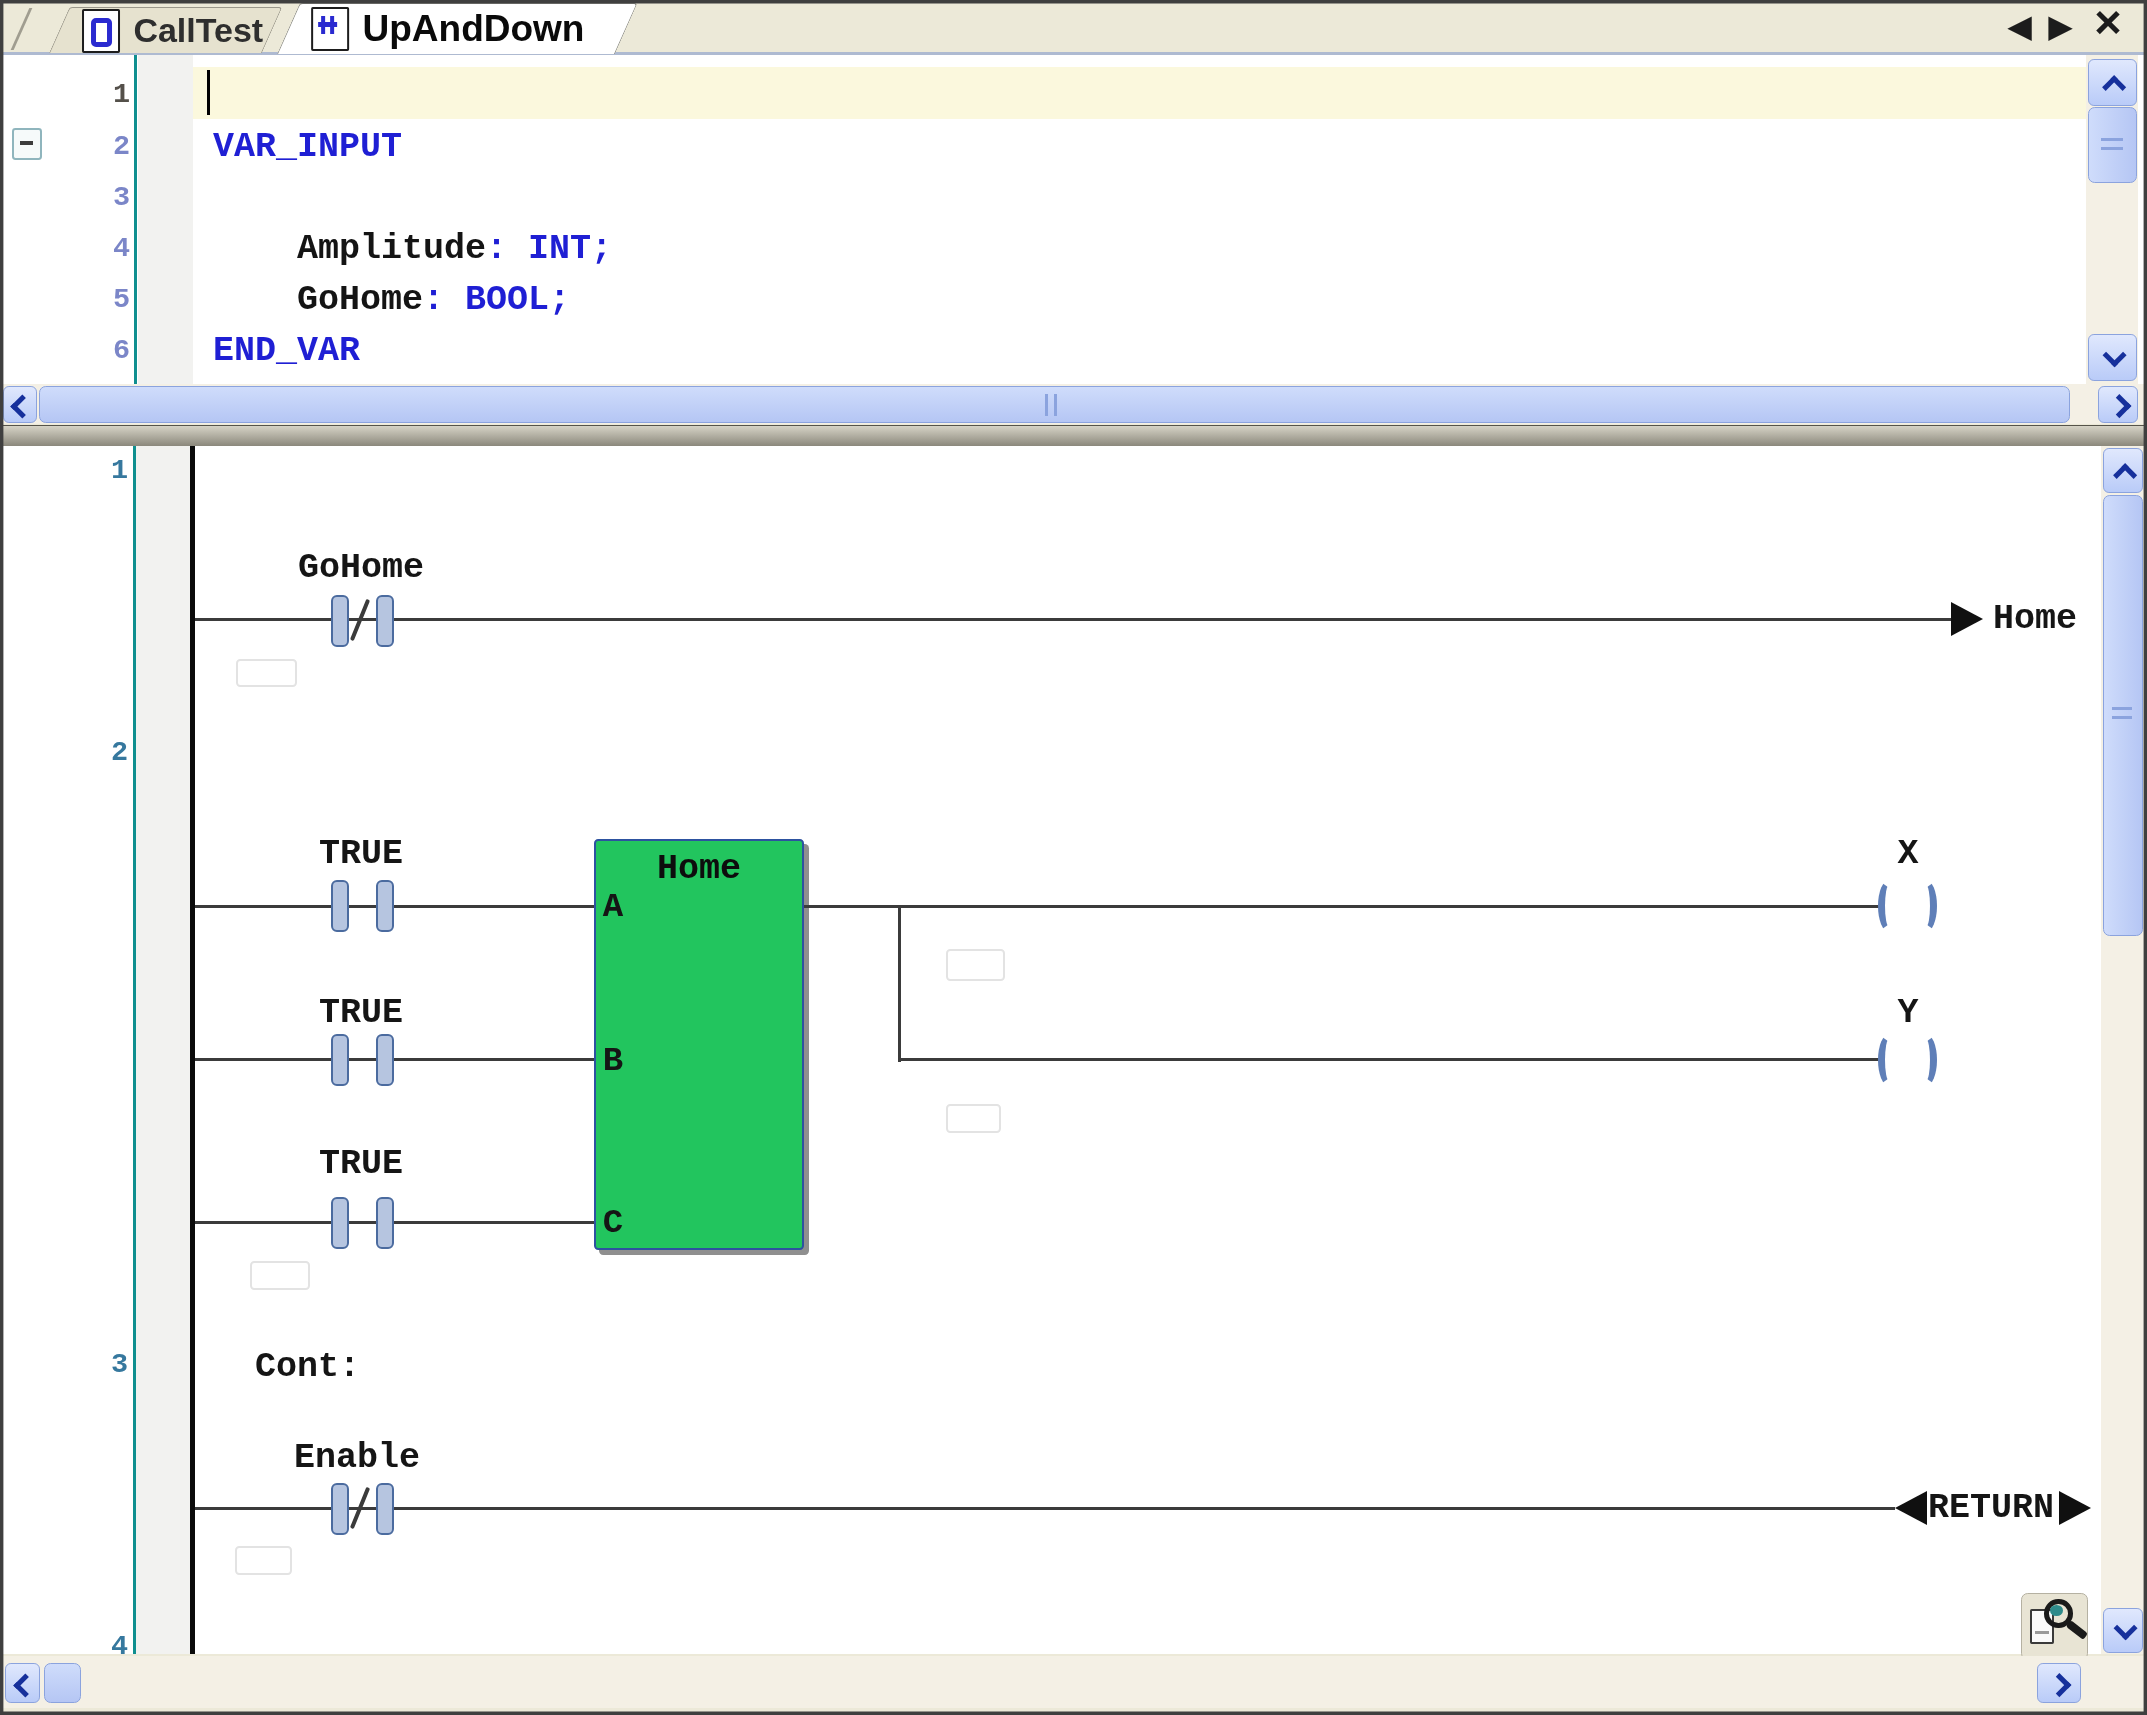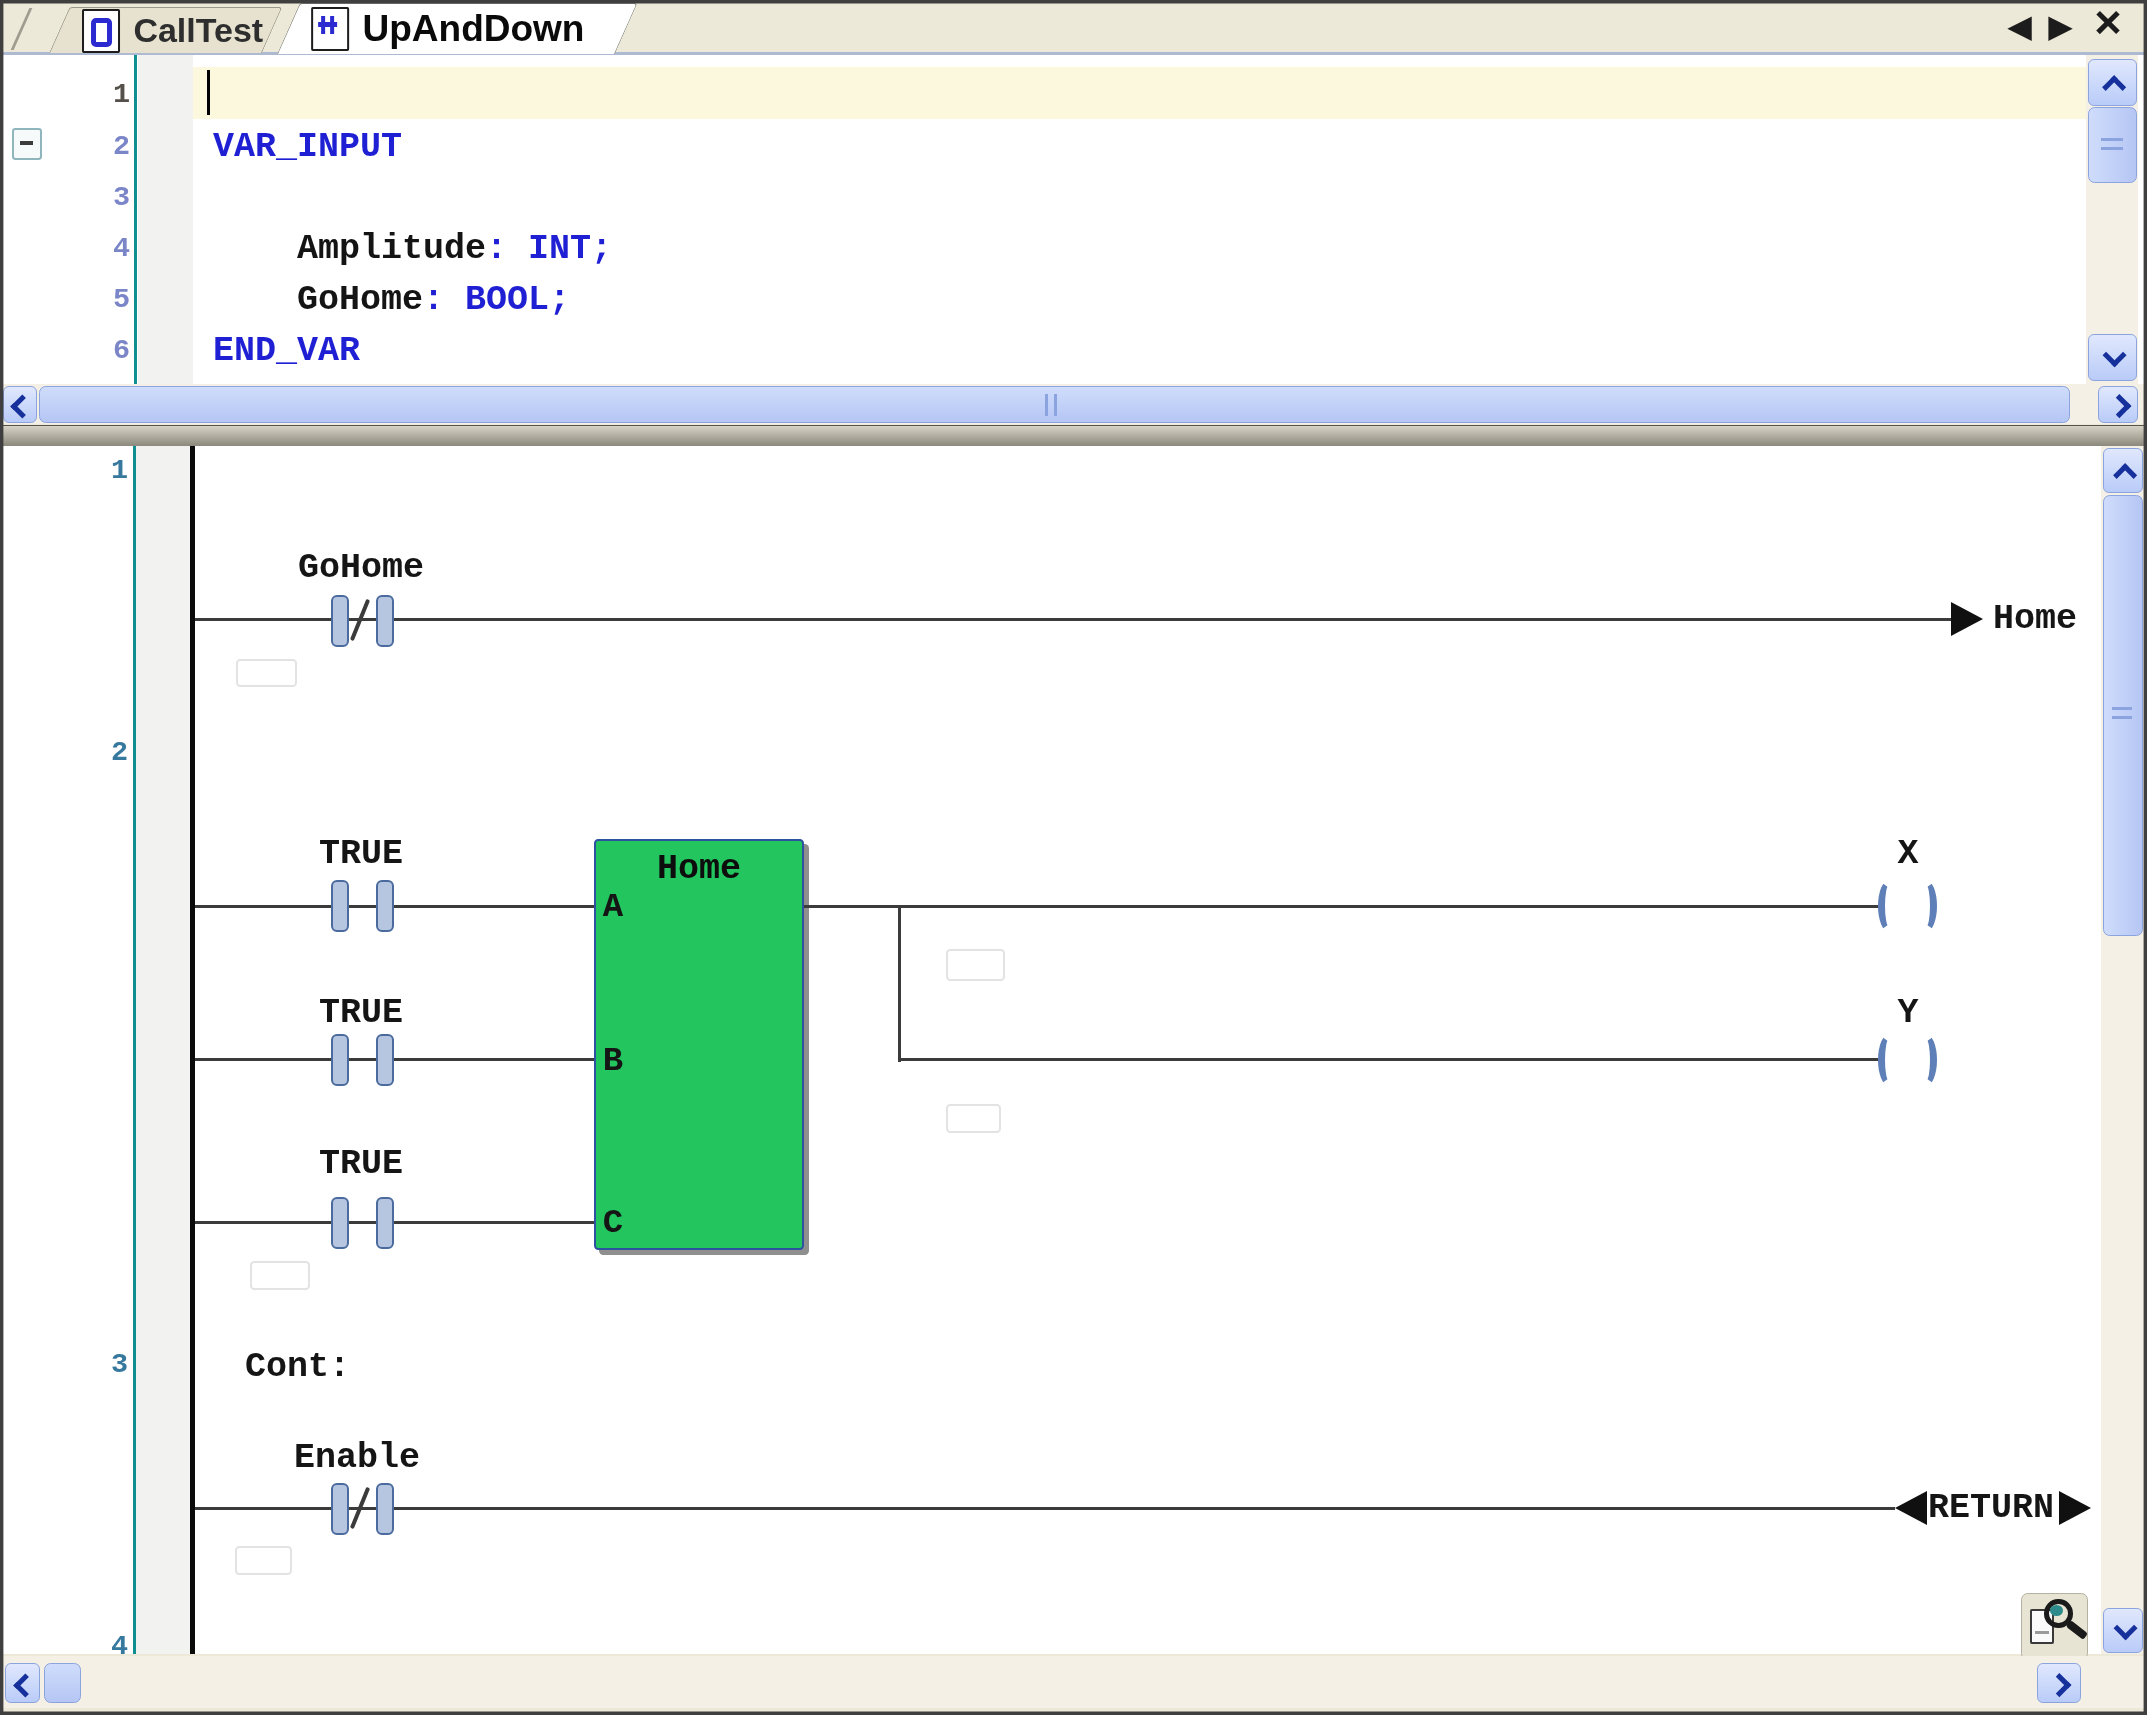--- a/index.html
+++ b/index.html
@@ -196,21 +196,21 @@
   <div class="abs phbox" style="left:250px;top:1261px;width:60px;height:29px;"></div>
 
   <div class="abs mono lbl ctr" style="left:1908px;top:836px;">X</div>
   <div class="abs paren-l" style="left:1878px;top:880px;"></div>
   <div class="abs paren-r" style="left:1915px;top:880px;"></div>
 
   <div class="abs mono lbl ctr" style="left:1908px;top:995px;">Y</div>
   <div class="abs paren-l" style="left:1878px;top:1034px;"></div>
   <div class="abs paren-r" style="left:1915px;top:1034px;"></div>
 
-  <div class="abs mono lbl" style="left:245px;top:1349px;">Cont:</div>
+  <div class="abs mono lbl" style="left:255px;top:1349px;">Cont:</div>
   <div class="abs mono lbl ctr" style="left:357px;top:1440px;">Enable</div>
   <div class="abs hline" style="left:195px;top:1507px;width:1700px;"></div>
   <div class="abs cbar" style="left:331px;top:1483px;"></div>
   <div class="abs cbar" style="left:376px;top:1483px;"></div>
   <div class="abs slash" style="left:358px;top:1486px;"></div>
   <div class="abs phbox" style="left:235px;top:1546px;width:57px;height:29px;"></div>
   <div class="abs tri-l" style="left:1895px;top:1491px;"></div>
   <div class="abs mono lbl" style="left:1928px;top:1490px;">RETURN</div>
   <div class="abs tri-r" style="left:2059px;top:1491px;"></div>
 

